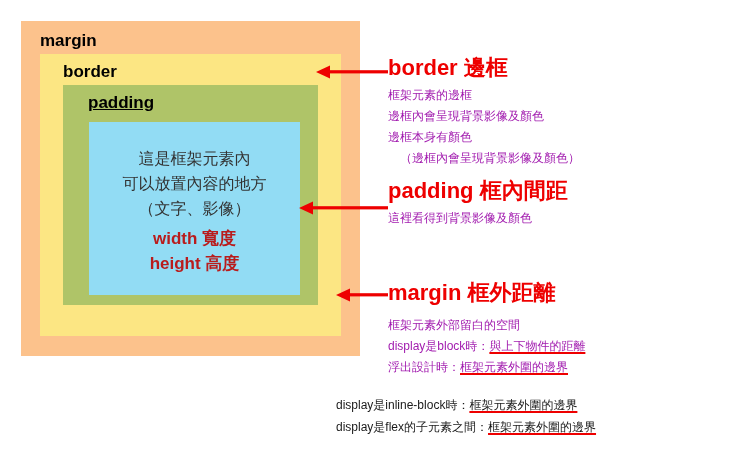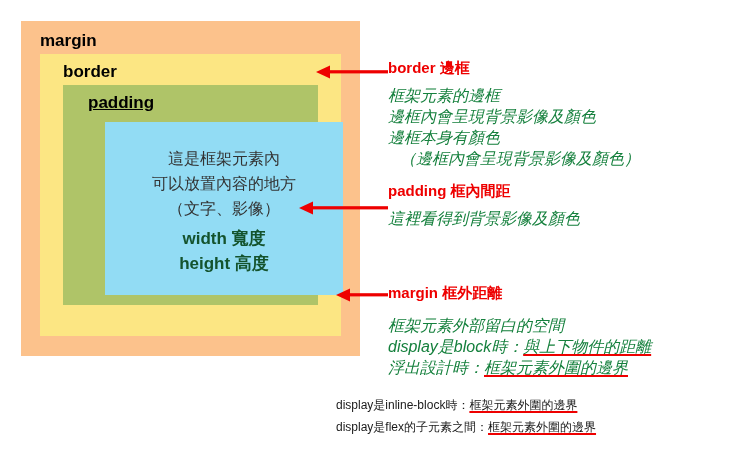--- a/index.html
+++ b/index.html
@@ -47,24 +47,23 @@
   #padding-box {
     left: 42px;
     top: 64px;
     width: 255px;
     height: 220px;
     background: #AFC468;
   }
   #content-box {
     left: 68px;
     top: 101px;
-    width: 238px;
+    width: 211px;
     height: 173px;
     background: #92DCF4;
-    margin-left: 16px;
   }
 
   .bm-label {
     position: absolute;
     font-weight: bold;
     font-size: 17px;
     line-height: 17px;
     color: #000;
     white-space: nowrap;
   }
@@ -83,21 +82,21 @@
     top: 24px;
     font-size: 16px;
     line-height: 25px;
     color: #333333;
   }
   #content-dims {
     top: 104px;
     font-size: 17px;
     line-height: 25px;
     font-weight: bold;
-    color: #14532d;
+    color: #b91c1c;
   }
 
   
   .arrow {
     position: absolute;
     height: 14px;
   }
   .arrow svg { display: block; }
 
   #arrow-border  { left: 316px; top: 65px;  width: 72px; }
@@ -114,31 +113,30 @@
   }
 
   .ann-block { position: absolute; left: 0; width: 362px; }
   #ann-border  { top: 57px; }
   #ann-padding { top: 180px; }
   #ann-margin  { top: 282px; }
 
   .ann-title {
     color: #EE0000;
     font-weight: bold;
-    font-size: 15px;
+    font-size: 22px;
     line-height: 22px;
     white-space: nowrap;
     margin: 0 0 6px 0;
   }
 
   .ann-lines {
-    font-size: 16px;
+    font-size: 12px;
     line-height: 21px;
-    color: #15803d;
-    font-style: italic;
+    color: #a21caf;
   }
   .ann-lines .ln { white-space: nowrap; }
   .ann-lines .ln.indent { padding-left: 12px; }
 
   #ann-margin .ann-title { margin-bottom: 11px; }
 
   .u-red {
     text-decoration: underline;
     text-decoration-color: #EE0000;
     text-decoration-thickness: 2px;

